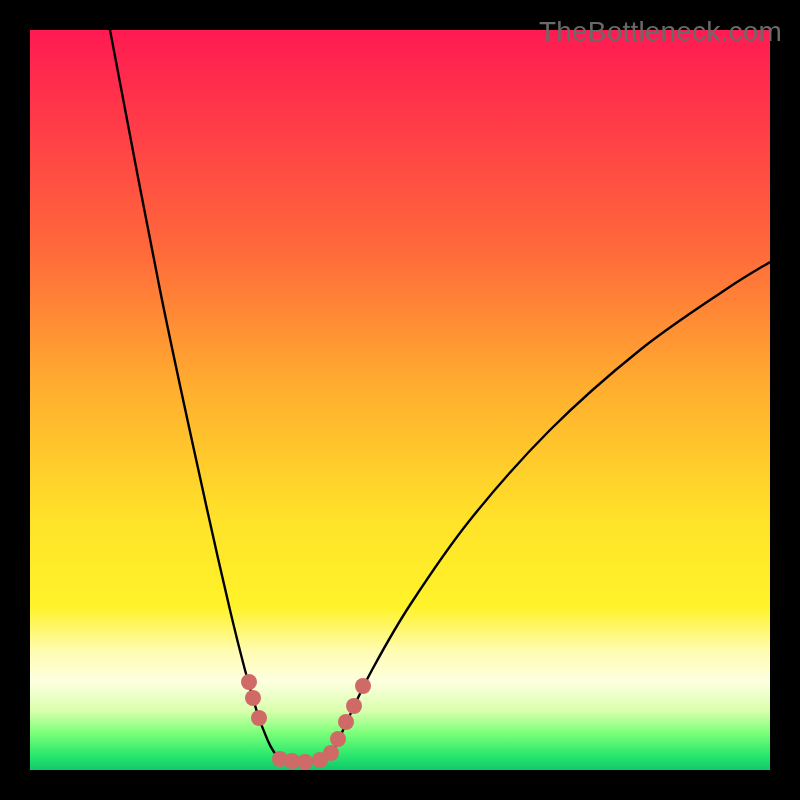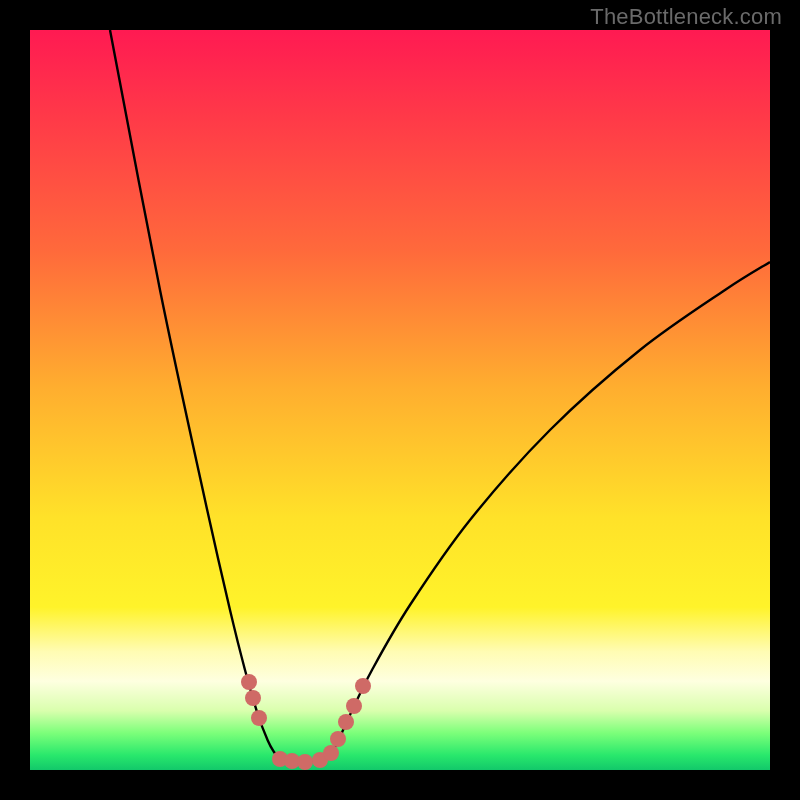--- a/index.html
+++ b/index.html
@@ -12,24 +12,24 @@
     overflow: hidden;
   }
   .frame {
     position: relative;
     width: 800px;
     height: 800px;
     background: #000;
   }
   .watermark {
     position: absolute;
-    top: 4px;
+    top: 16px;
     right: 18px;
     color: #6a6a6a;
-    font-size: 22px;
+    font-size: 28px;
     font-weight: 500;
     letter-spacing: 0.2px;
     z-index: 50;
   }
   .plot {
     position: absolute;
     top: 30px;
     left: 30px;
     width: 740px;
     height: 740px;

